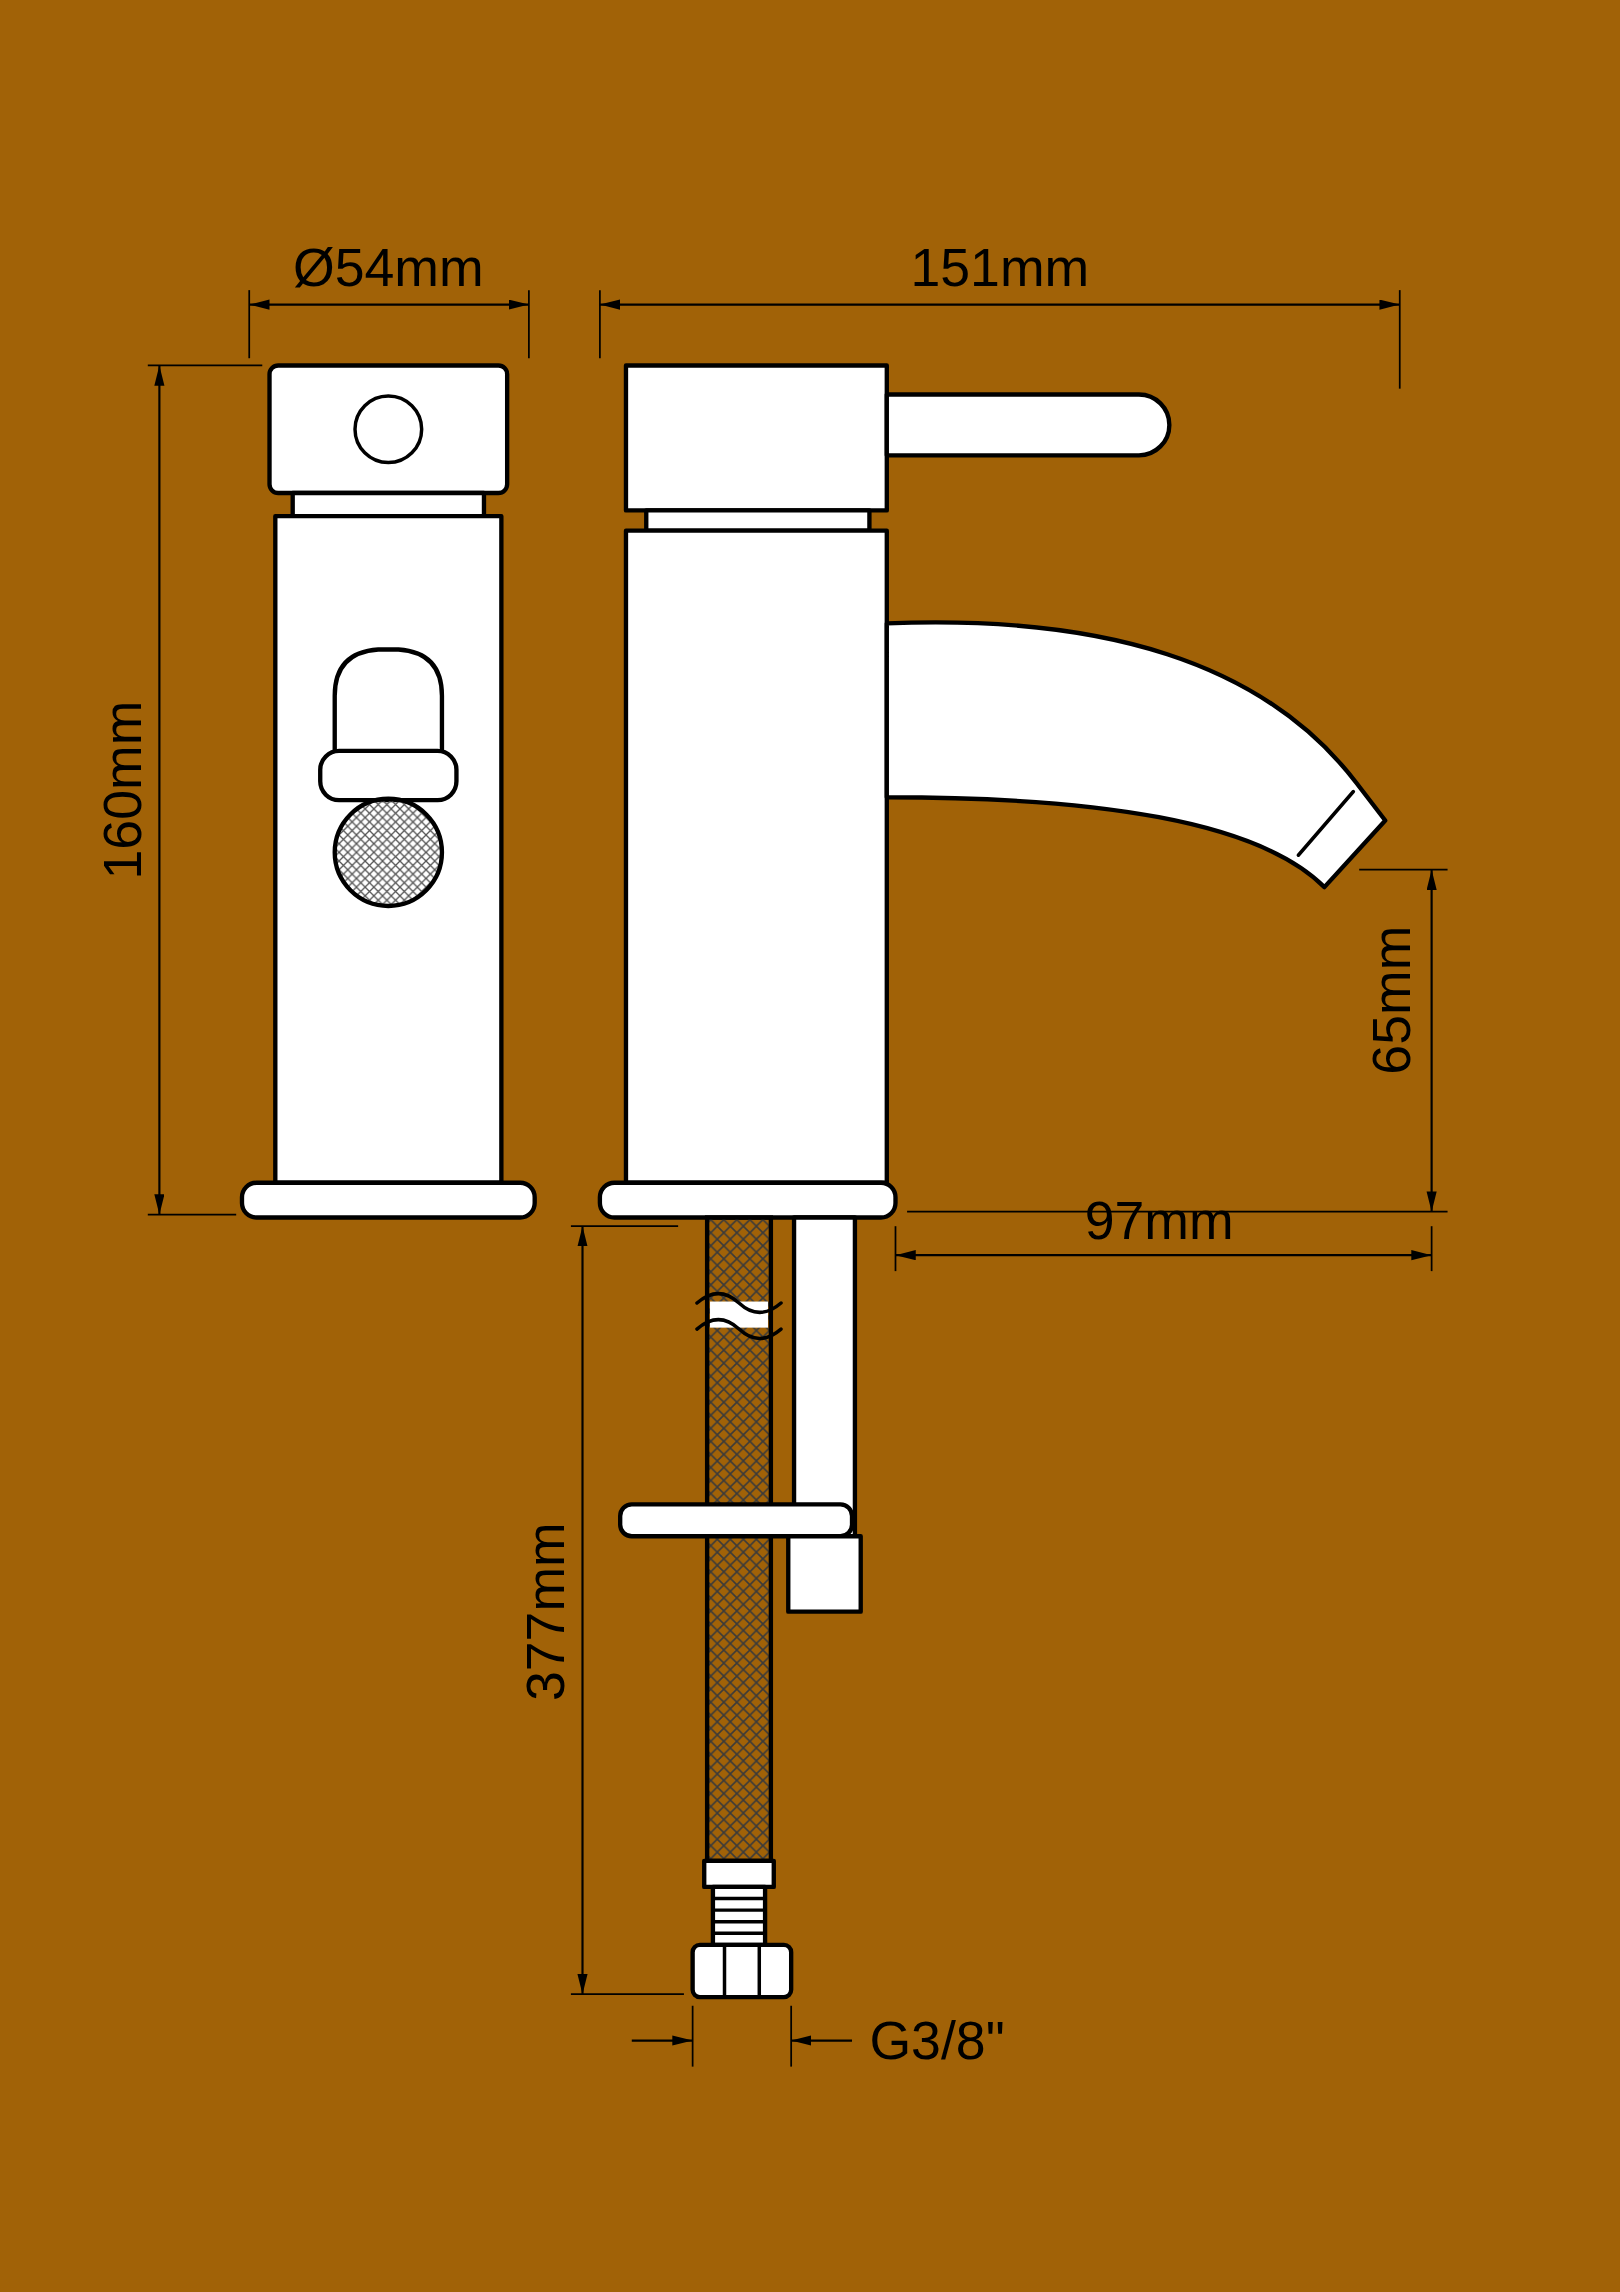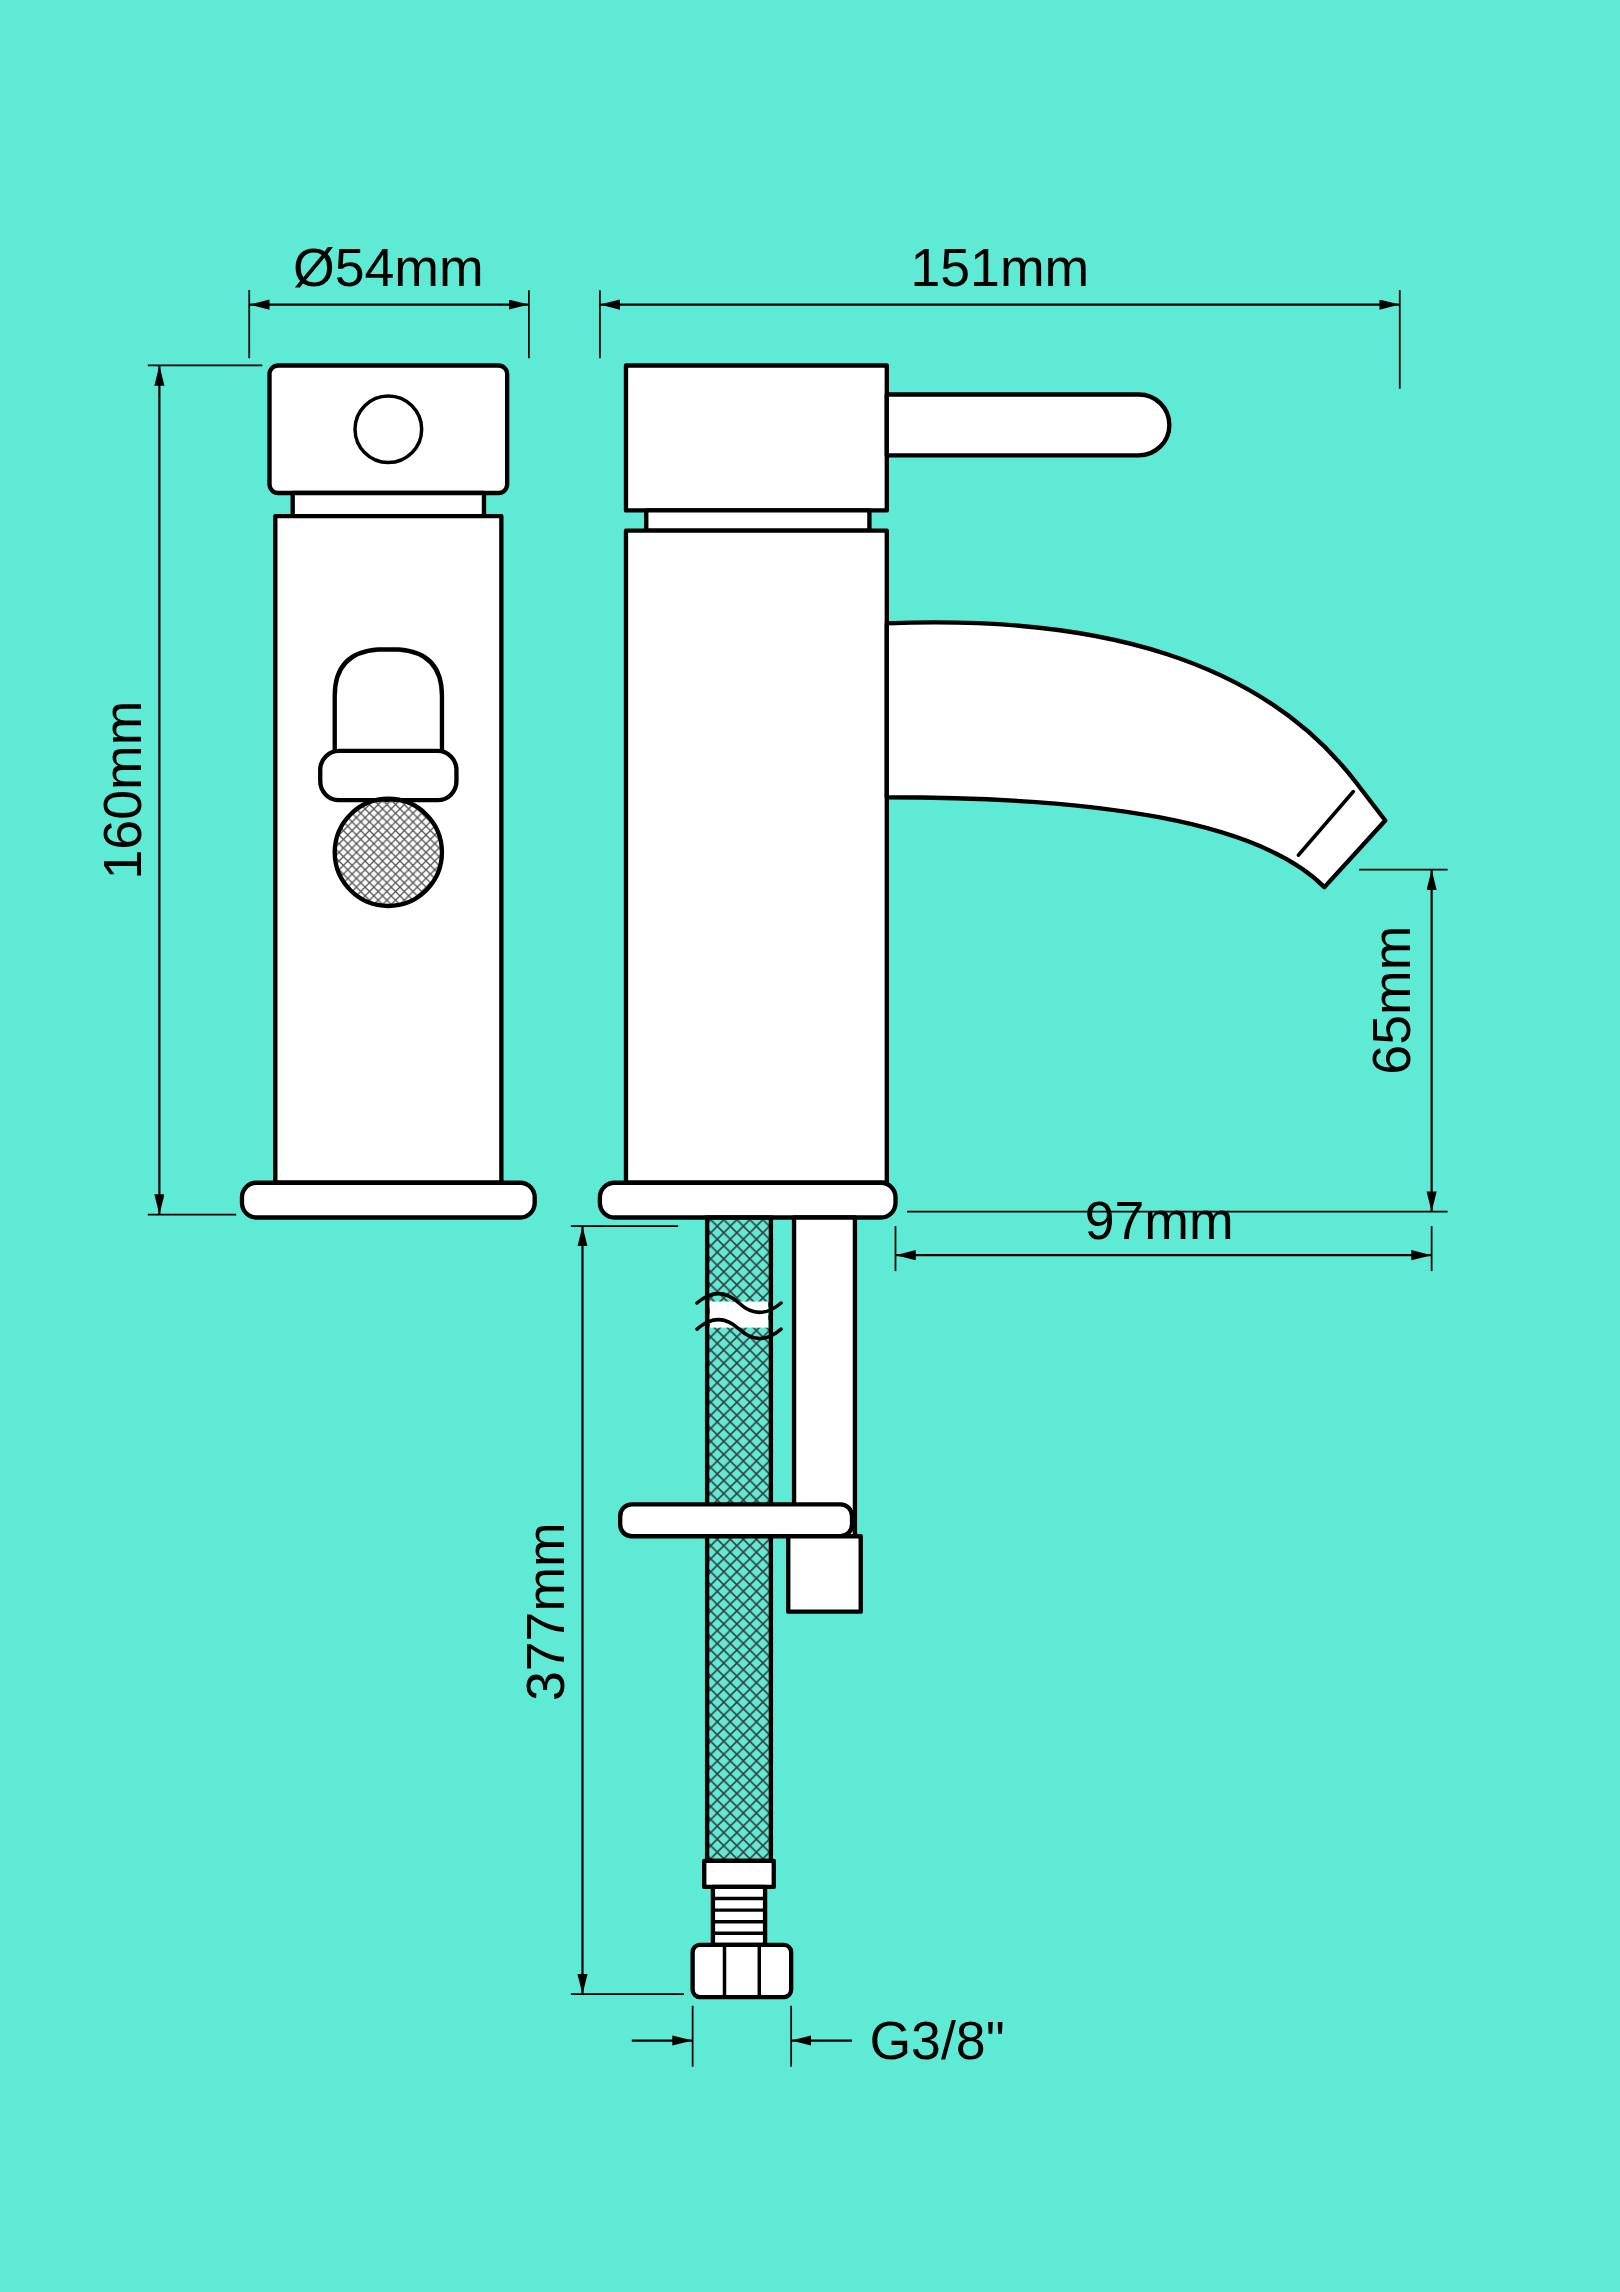--- a/index.html
+++ b/index.html
@@ -1,16 +1,16 @@
 <!DOCTYPE html>
 <html><head>
 <meta charset="utf-8">
 <style>
   html,body{margin:0;padding:0;background:#ffffff;}
-  .page{width:1620px;height:2293px;background:#5eead4;position:relative;overflow:hidden;}
+  .page{width:1620px;height:2293px;background:#a16207;position:relative;overflow:hidden;}
   svg{display:block;width:100%;height:100%;}
   .outline{fill:#ffffff;stroke:#000000;stroke-width:3;stroke-linejoin:round;stroke-linecap:round;}
   .detail{fill:none;stroke:#000000;stroke-width:2.4;stroke-linecap:round;}
   .dimline{stroke:#000000;stroke-width:1.5;fill:none;}
   .ext{stroke:#000000;stroke-width:1.2;fill:none;}
   .dim-label{font-family:"Liberation Sans",sans-serif;font-size:37px;fill:#000000;text-anchor:middle;}
   .dim-label.start{text-anchor:start;}
 </style>
 </head>
 <body>

